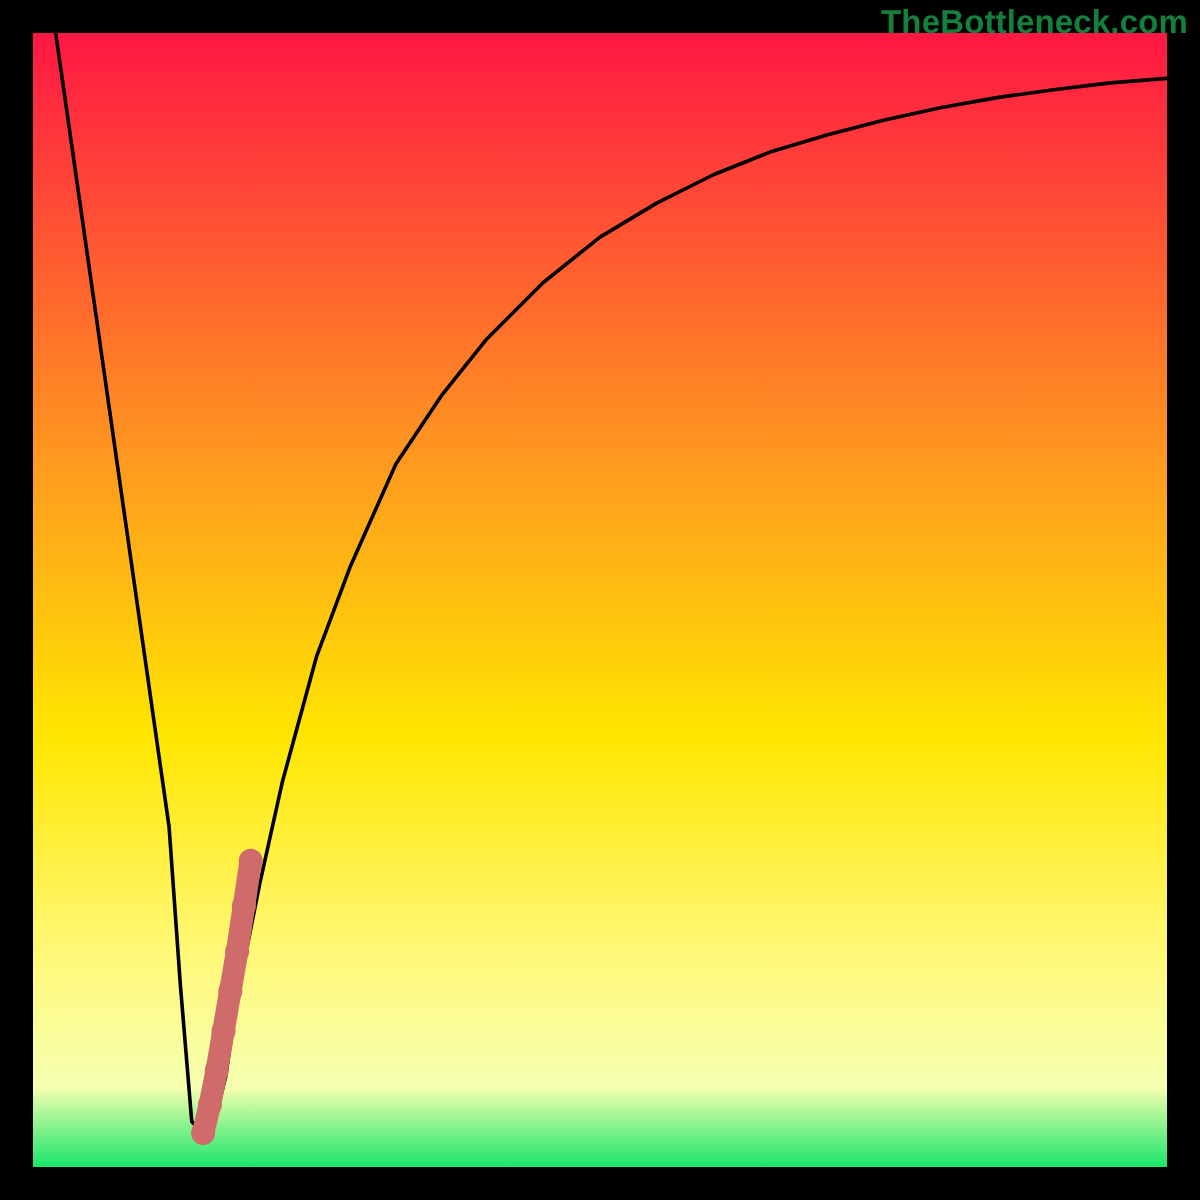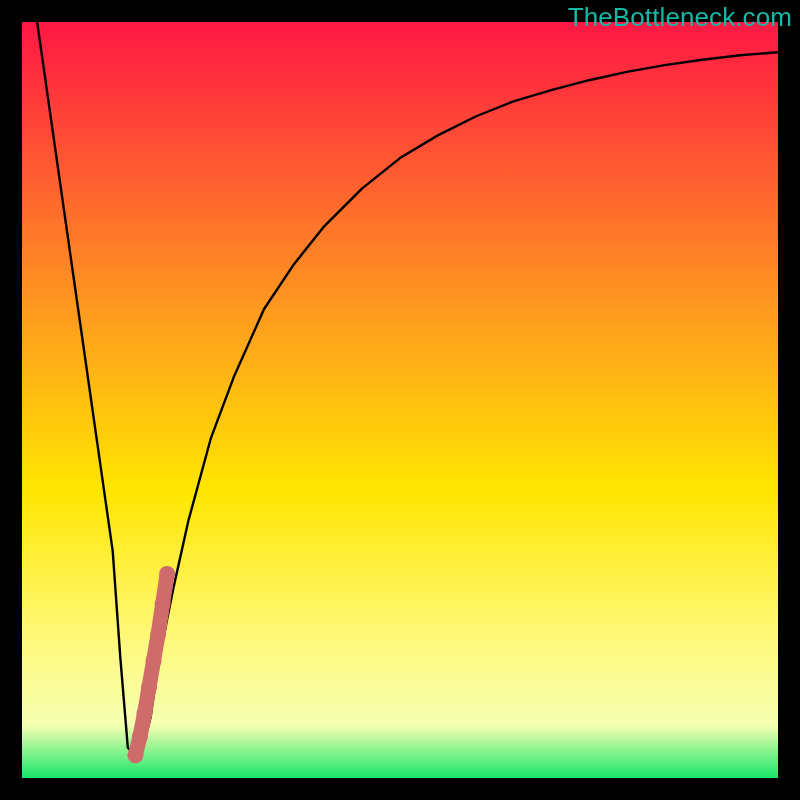--- a/index.html
+++ b/index.html
@@ -24,23 +24,23 @@
     left: 22px;
     top: 22px;
     width: 756px;
     height: 756px;
     overflow: hidden;
   }
   .watermark {
     position: absolute;
     top: 2px;
     right: 8px;
-    color: #14b8a6;
-    font-size: 26px;
-    font-weight: 400;
+    color: #15803d;
+    font-size: 22px;
+    font-weight: 700;
     letter-spacing: 0.1px;
     z-index: 10;
   }
   svg {
     display: block;
   }
 </style>
 </head>
 <body>
 

